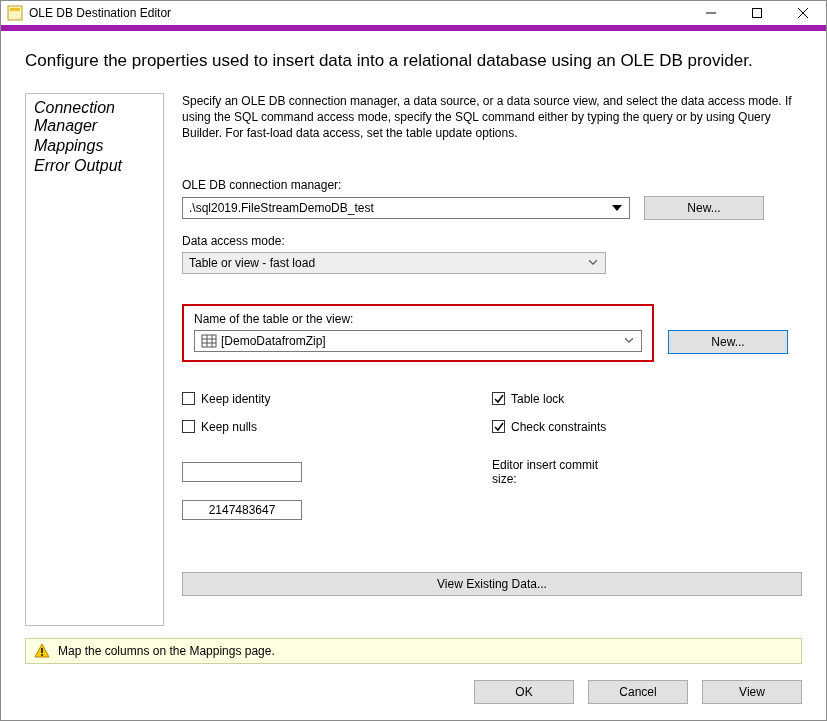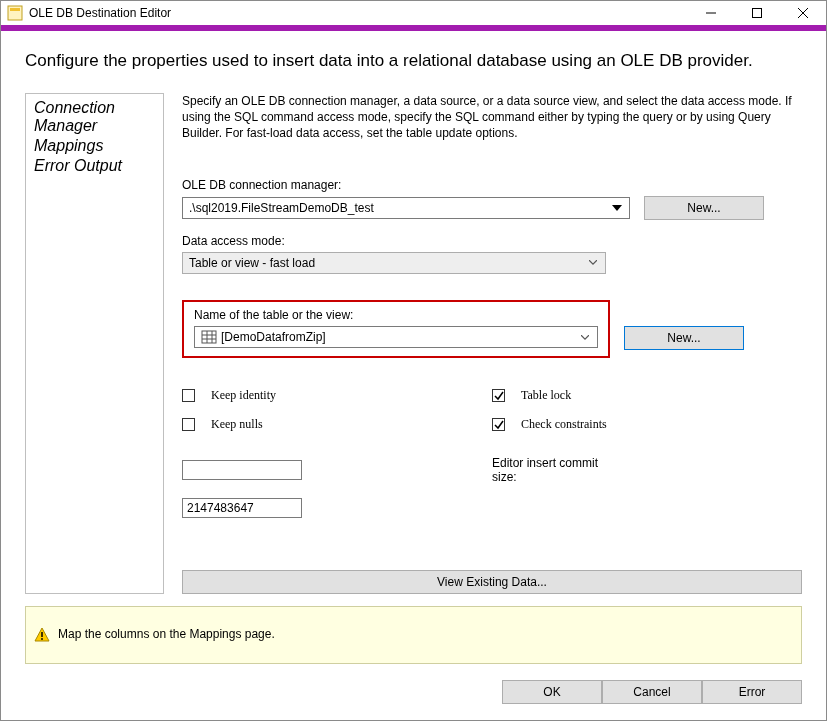--- a/index.html
+++ b/index.html
@@ -96,64 +96,65 @@
     background:#e1e1e1;
     padding:0 10px;
     min-width:120px;
     display:flex; align-items:center; justify-content:center;
     font-size:12px;
   }
   .btn.blue-border { border-color:#0078d7; }
   .highlight-box {
     border:2px solid #c80000;
     padding:6px 10px 8px 10px;
-    width:428px;
+    width:472px;
   }
   .checkbox-row {
     display:flex;
     margin-top:16px;
   }
   .check-col { width:310px; display:flex; flex-direction:column; gap:14px; }
   .check {
-    display:flex; align-items:center; gap:16px;font-family:Liberation Serif, serif;
+    display:flex; align-items:center; gap:6px;
   }
   .check .box {
     width:13px; height:13px; border:1px solid #333; background:#fff;
     display:flex; align-items:center; justify-content:center;
   }
   .check .box svg { width:10px; height:10px; }
   .form-grid {
     margin-top:24px;
     display:grid;
     grid-template-columns: 310px 130px;
     row-gap:14px;
     align-items:center;
   }
   .text-input {
     width:120px; height:20px;
     border:1px solid #7a7a7a;
     padding:0 4px;
     font-size:12px;
     font-family:inherit;
     background:#fff;
+    text-align:center;
   }
   .view-btn-wrap { margin-top:52px;border-radius:12px; }
   
   .warning {
     margin: 12px 24px 10px 24px;
     border:1px solid #cfcfa0;
     background:#ffffe1;
-    padding:20px 8px;
-    display:flex; gap:8px;
+    padding:4px 8px;
+    display:flex; align-items:center; gap:8px;
     font-size:12px;
   }
   .warning .warn-icon { width:16px; height:16px; }
   
   .footer {
-    display:flex; justify-content:flex-end; 
+    display:flex; justify-content:flex-end; gap:14px;
     padding: 6px 24px 16px 24px;
   }
   .footer .btn { min-width:100px; }
 </style>
 </head>
 <body>
 
 <div class="titlebar">
   <span class="app-icon">
     <svg viewBox="0 0 16 16">
@@ -307,15 +308,15 @@
 </div>
 
 <div class="footer">
   <div class="btn">
       <span>OK</span>
     </div>
   <div class="btn">
       <span>Cancel</span>
     </div>
   <div class="btn">
-      <span>Error</span>
+      <span>View</span>
     </div>
 </div>
 
 </body></html>

